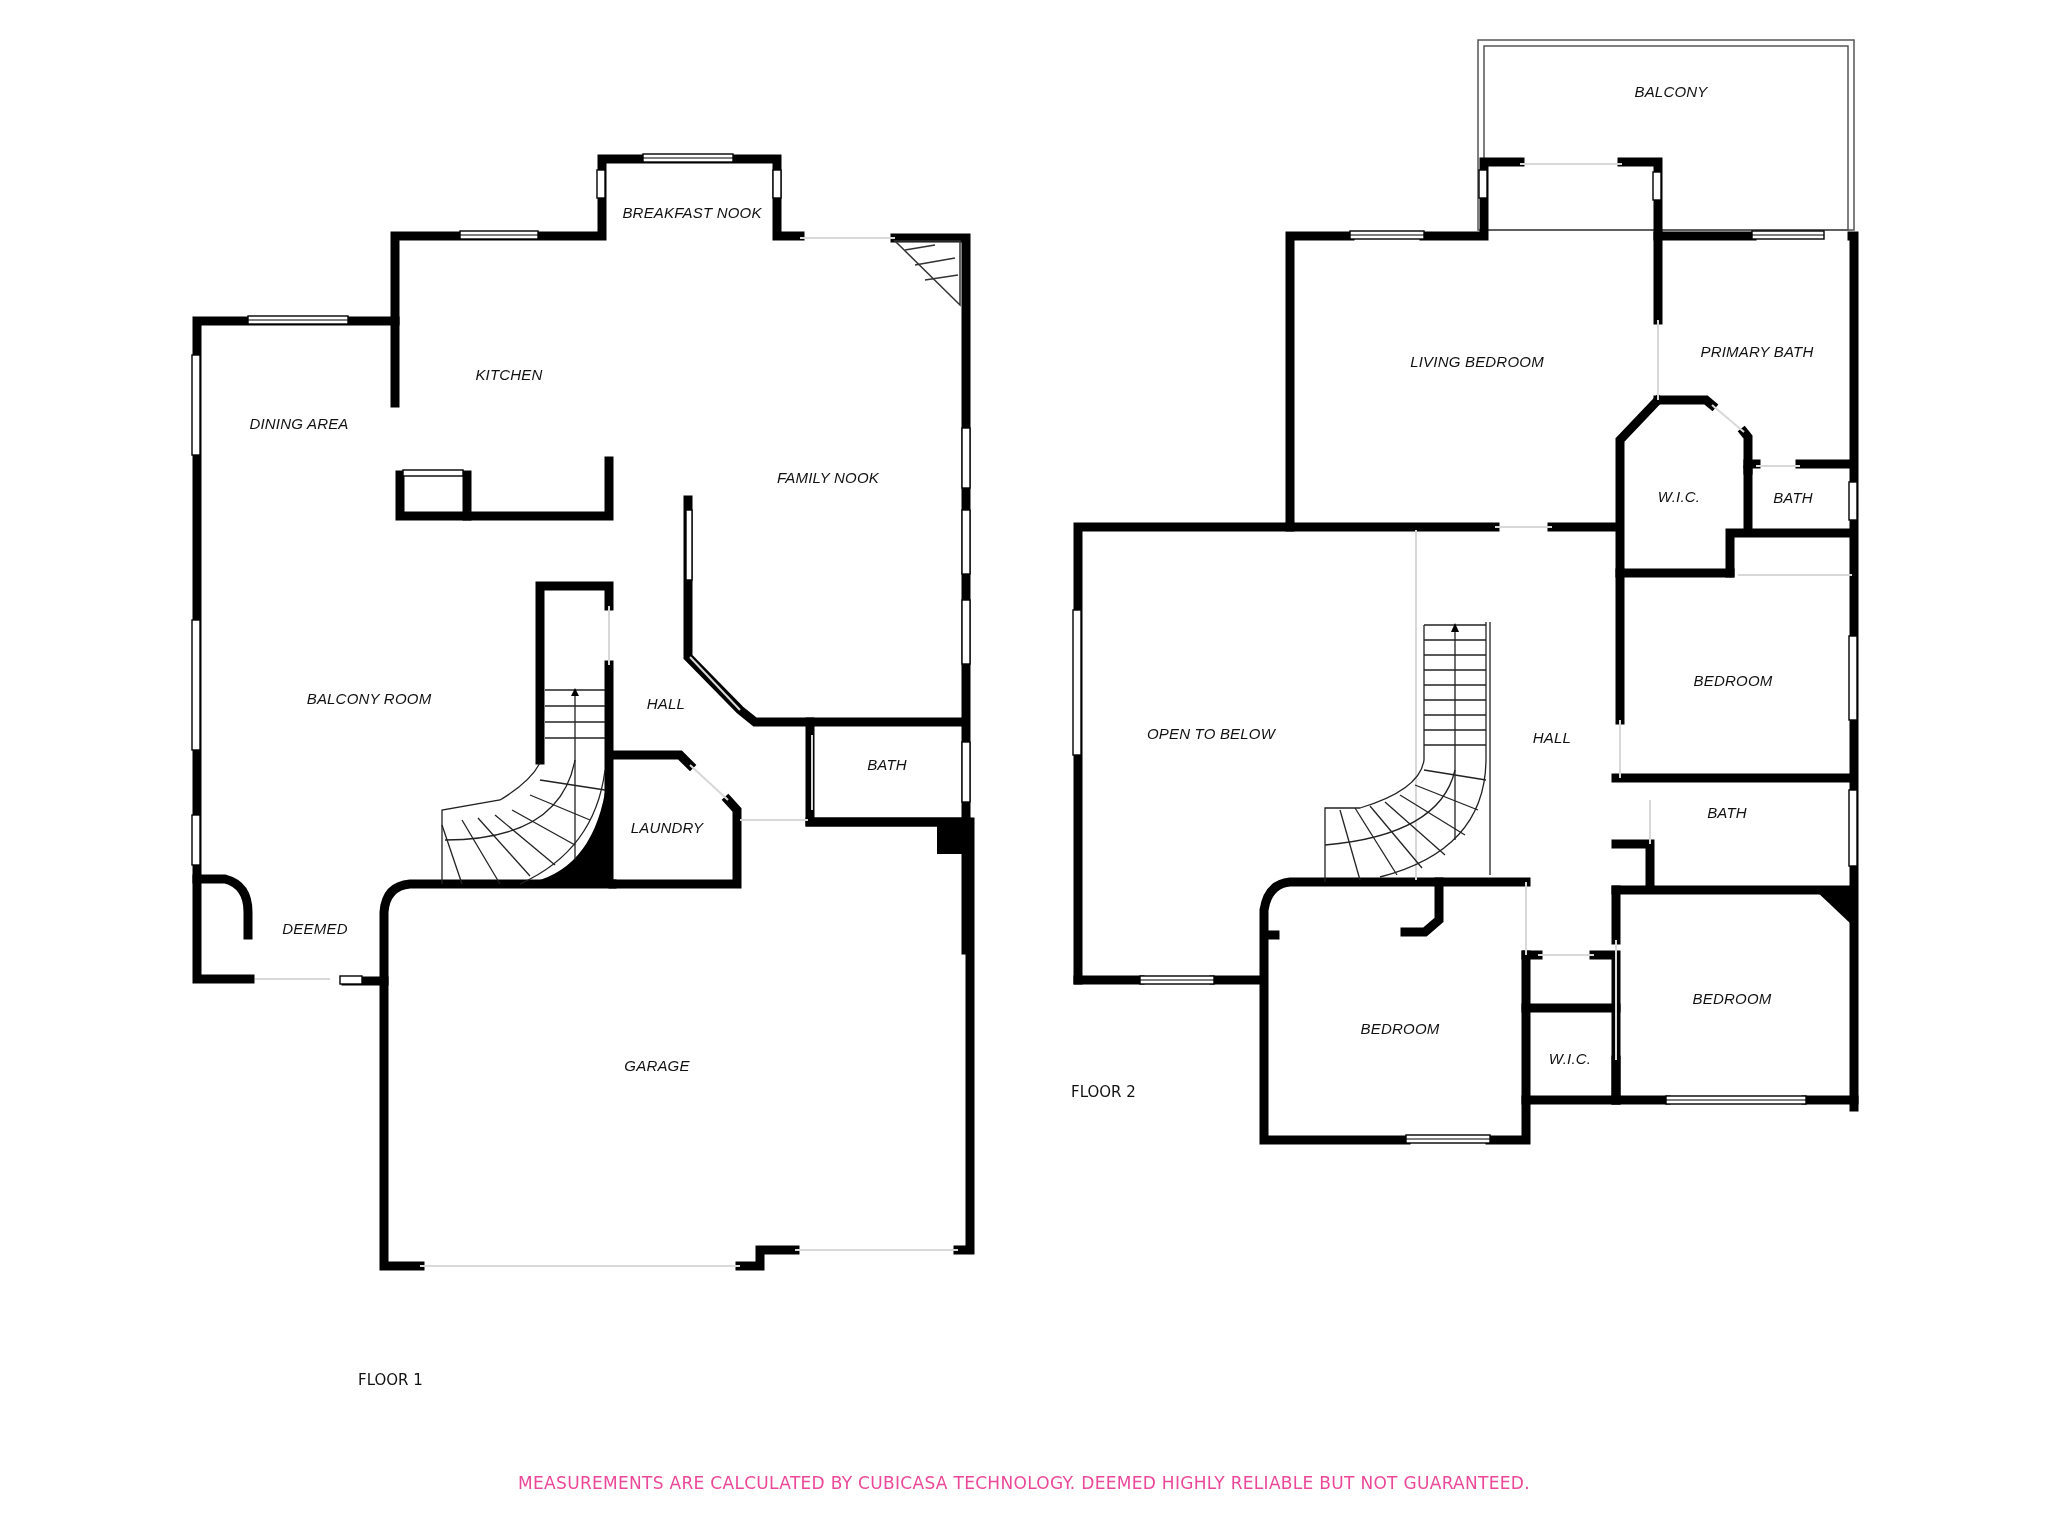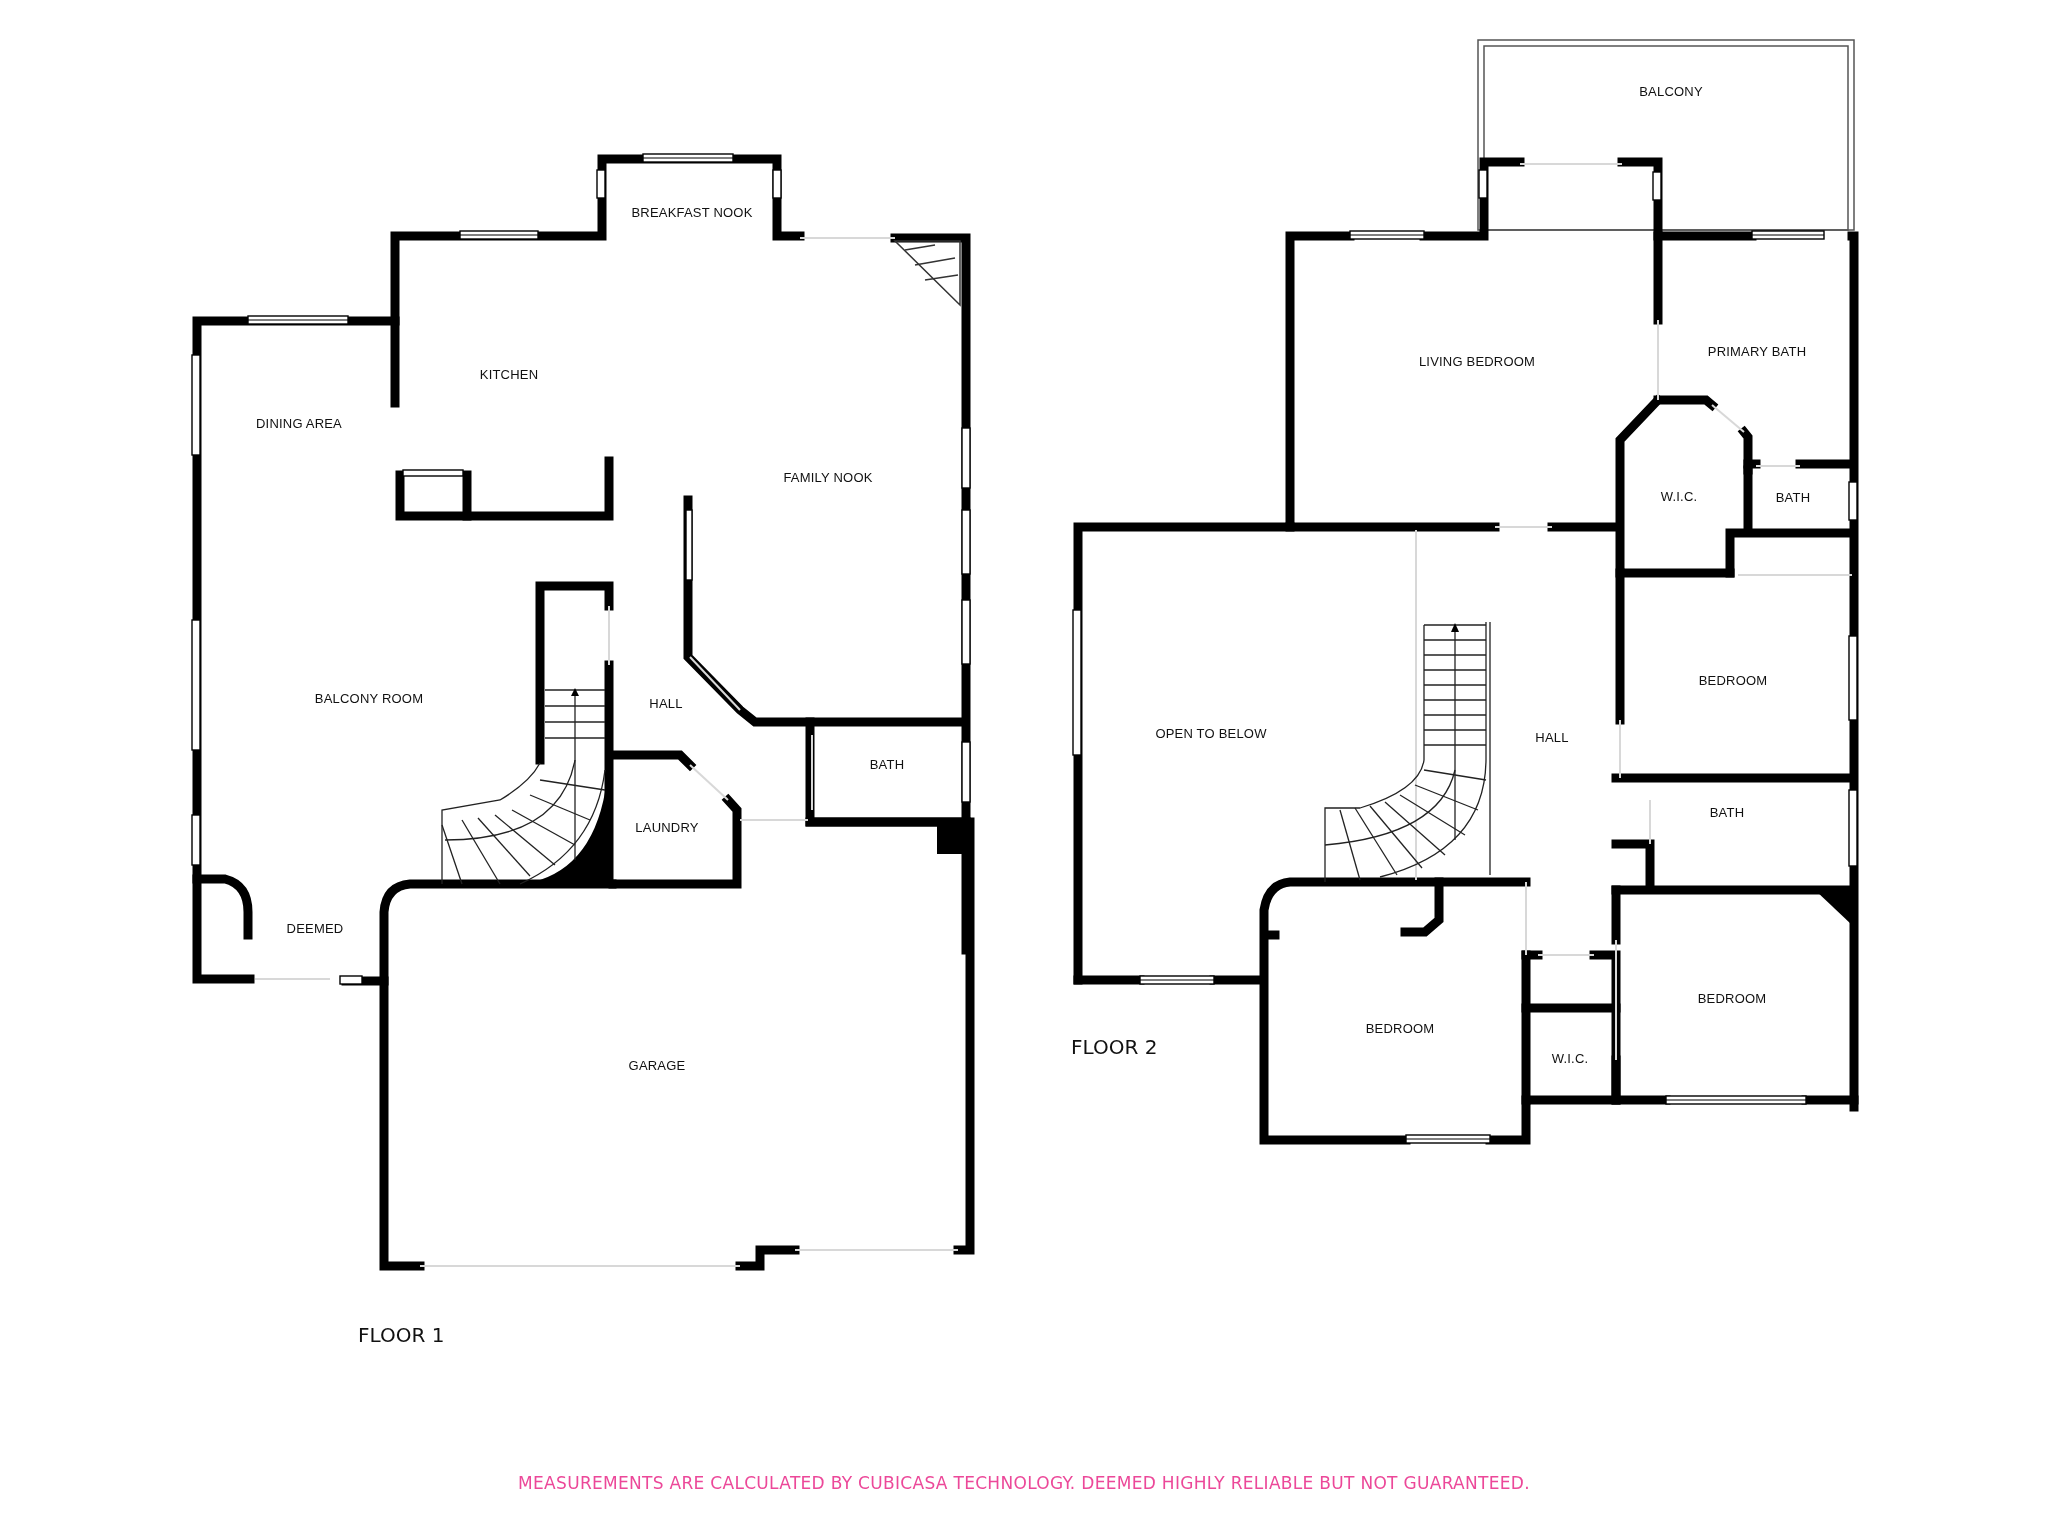--- a/index.html
+++ b/index.html
@@ -5,22 +5,22 @@
   html, body { margin:0; padding:0; background:#ffffff; }
   body { width:2048px; height:1536px; position:relative; overflow:hidden; font-family:"Liberation Sans", sans-serif; }
   svg.plan { position:absolute; left:0; top:0; width:2048px; height:1536px; }
   .wall { fill:none; stroke:#000; stroke-width:9; stroke-linejoin:miter; stroke-linecap:square; }
   .wallf { fill:#000; }
   .win { fill:#fff; stroke:#000; stroke-width:1.4; }
   .winline { stroke:#000; stroke-width:1; }
   .door { stroke:#d8d8d8; stroke-width:2; fill:none; }
   .stair { fill:none; stroke:#222; stroke-width:1.3; }
   .thin { fill:none; stroke:#333; stroke-width:1.5; }
-  .label { position:absolute; transform:translate(-50%,-50%); font-size:13px; color:#111; white-space:nowrap; letter-spacing:0.2px; }
-  .floor-label { position:absolute; font-family:"DejaVu Sans", sans-serif; font-size:20px; color:#111; white-space:nowrap; }
+  .label { position:absolute; transform:translate(-50%,-50%); font-size:15px; color:#111; white-space:nowrap; letter-spacing:0.2px;font-style:italic; }
+  .floor-label { position:absolute; font-family:"DejaVu Sans", sans-serif; font-size:15px; color:#111; white-space:nowrap;margin-top:48px; }
   .disclaimer { position:absolute; left:50%; top:1483px; transform:translate(-50%,-50%); font-family:"DejaVu Sans", sans-serif; font-size:17px; color:#ec4899; white-space:nowrap; letter-spacing:0.3px; }
 </style>
 </head>
 <body>
 
 <svg class="plan" viewBox="0 0 2048 1536" xmlns="http://www.w3.org/2000/svg">
 
   <g>
 
     <polyline class="wall" points="395,321 197,321 197,979 250,979"></polyline>

